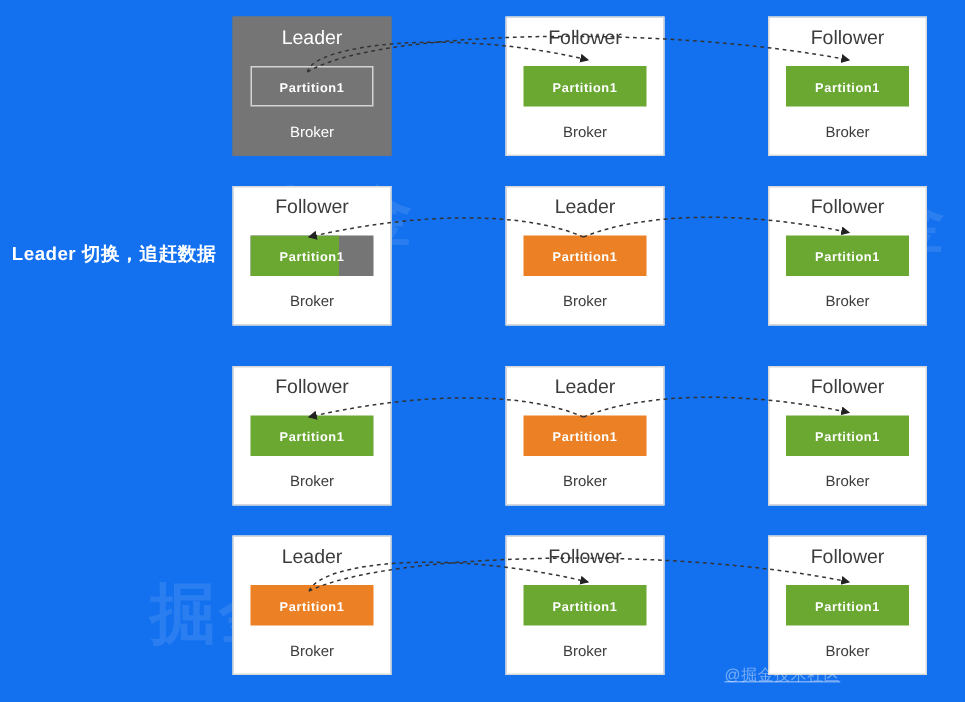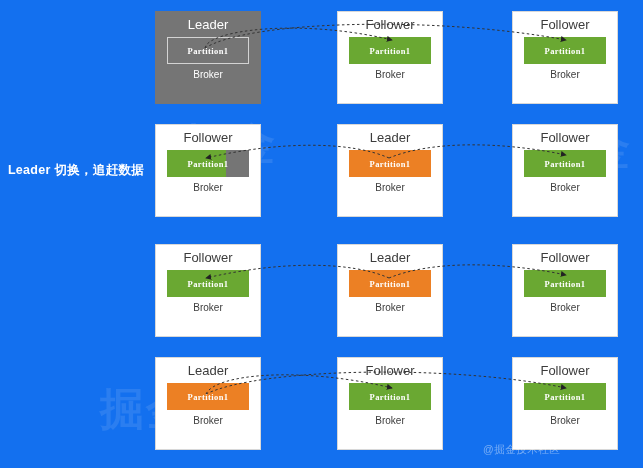--- a/index.html
+++ b/index.html
@@ -40,21 +40,21 @@
   .broker {
     position: absolute;
     top: 11px;
     width: 106px; height: 93px;
     background: #ffffff;
     border: 1px solid #d8d8d8;
     display: flex;
     flex-direction: column;
     align-items: center;
     justify-content: space-between;
-    padding: 5px 0 20px 0;
+    padding: 5px 0 6px 0;
     z-index: 2;
   }
   .broker.gray { background: #757575; border-color: #757575; }
   .broker.col-1 { left: 155px; }
   .broker.col-2 { left: 337px; }
   .broker.col-3 { left: 512px; }
 
   .role {
     font-size: 13px;
     color: #3c3c3c;
@@ -71,21 +71,21 @@
     position: relative;
     overflow: hidden;
   }
   .partition .ptxt {
     position: relative;
     z-index: 2;
     font-size: 8.5px;
     font-weight: bold;
     color: #ffffff;
     letter-spacing: .4px;
-    font-family: Liberation Serif, serif;
+    font-family: Liberation Sans, sans-serif;
   }
   .partition .fill {
     position: absolute; left: 0; top: 0; bottom: 0;
     z-index: 1;
   }
   .partition.green  { background: #6aa832; }
   .partition.orange { background: #ec8024; }
   .partition.outline {
     background: transparent;
     border: 1px solid #d3d3d3;
@@ -110,20 +110,21 @@
 
   
   .watermark {
     position: absolute;
     left: 483px; top: 443px;
     font-size: 10.5px;
     color: rgba(255,255,255,.42);
     letter-spacing: .5px;
     white-space: nowrap;
     z-index: 5;
+    text-decoration: underline;
   }
   .wm-ghost {
     position: absolute;
     color: rgba(255,255,255,.10);
     font-size: 44px;
     font-weight: bold;
     letter-spacing: 2px;
     z-index: 1;
     pointer-events: none;
     white-space: nowrap;

